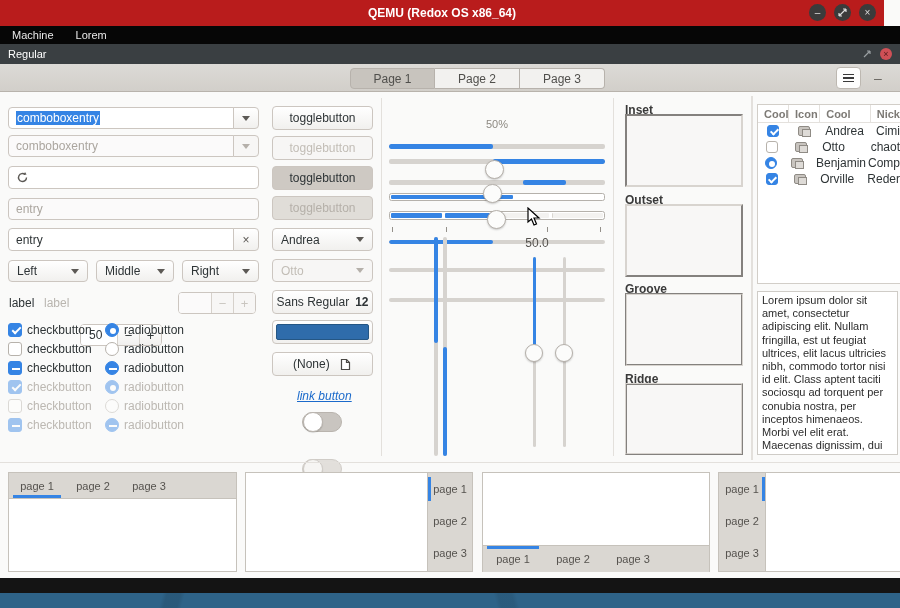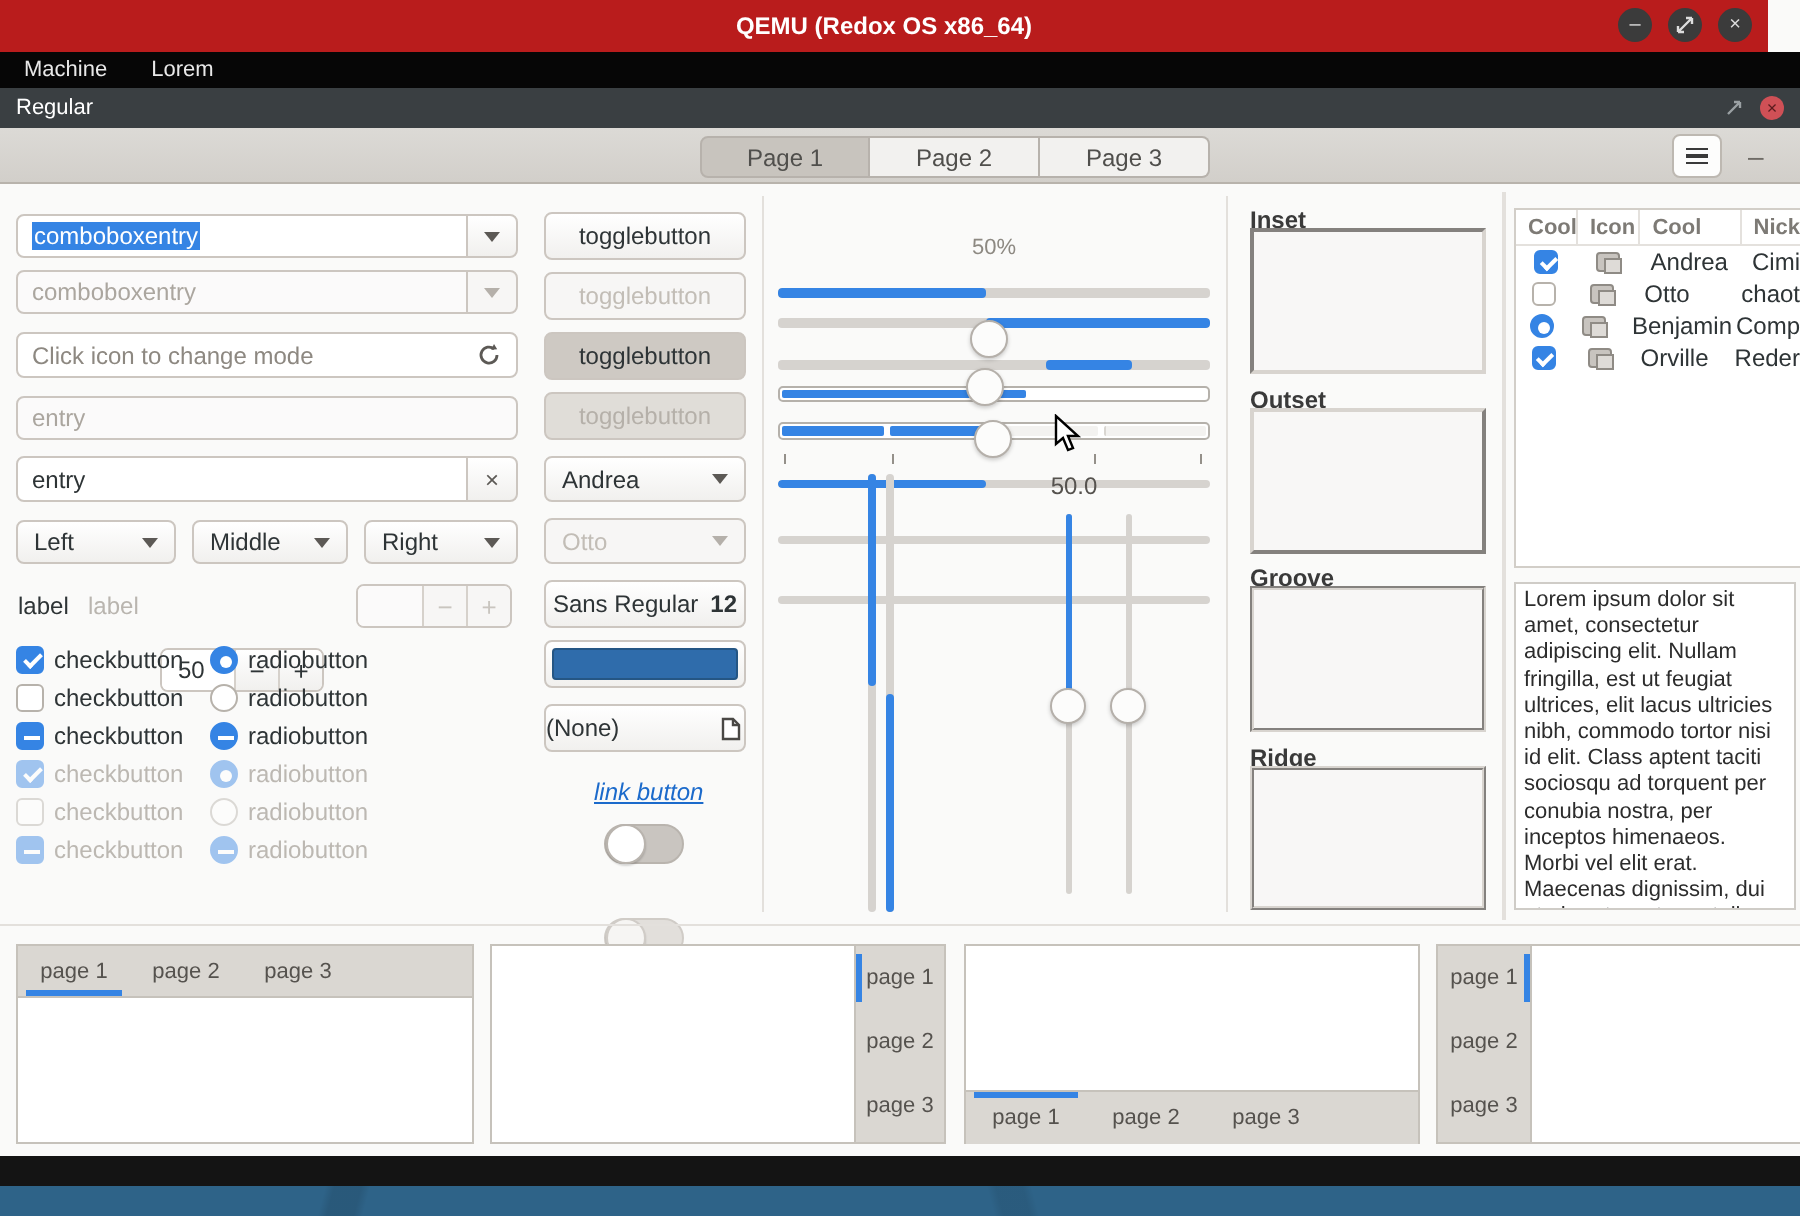--- a/index.html
+++ b/index.html
@@ -175,21 +175,20 @@
   </div>
 
 <div class="abs entry disabled" style="left:8px;top:135px;width:226px;height:22px;border-radius:4px 0 0 4px;">
   <span>comboboxentry</span>
 </div>
 <div class="abs btn disabled" style="left:233px;top:135px;width:26px;height:22px;border-radius:0 4px 4px 0;">
     <span class="caret dis"></span>
   </div>
 
 <div class="abs entry" style="left:8px;top:166px;width:251px;height:23px;">
-  <span class="placeholder" style="flex:1;">Click icon to change mode</span>
   <svg width="13" height="13" viewBox="0 0 13 13">
     <path d="M10.5 6.5 a4 4 0 1 1 -1.4 -3" stroke="#5c5955" stroke-width="1.4" fill="none"></path>
     <path d="M9 1 l1.6 2.6 -3 .3 z" fill="#5c5955"></path>
   </svg>
 </div>
 
 <div class="abs entry disabled" style="left:8px;top:198px;width:251px;height:22px;">
   <span>entry</span>
 </div>
 
@@ -315,21 +314,21 @@
 
 <div class="abs btn" style="left:272px;top:290px;width:101px;height:24px;gap:6px;">
   <span>Sans Regular</span>
   <b>12</b>
 </div>
 
 <div class="abs btn" style="left:272px;top:320px;width:101px;height:24px;padding:3px;">
   <div style="width:100%;height:100%;background:#2f6cab;border:1px solid #255684;border-radius:2px;"></div>
 </div>
 
-<div class="abs btn" style="left:272px;top:352px;width:101px;height:24px;justify-content:space-between;padding:0 0;text-align:right;">
+<div class="abs btn" style="left:272px;top:352px;width:101px;height:24px;justify-content:space-between;padding:0 20px;text-align:right;">
   <span>(None)</span>
   <svg width="13" height="13" viewBox="0 0 13 13">
     <path d="M2.5 1.5 h5 l3 3 v7 h-8 z" fill="#fff" stroke="#4a4845" stroke-width="1.2"></path>
     <path d="M7.5 1.5 v3 h3" fill="none" stroke="#4a4845" stroke-width="1.2"></path>
   </svg>
 </div>
 
 <a class="abs link" style="left:297px;top:389px;font-style:italic;">link button</a>
 
 <div class="abs switch" style="left:302px;top:412px;">

